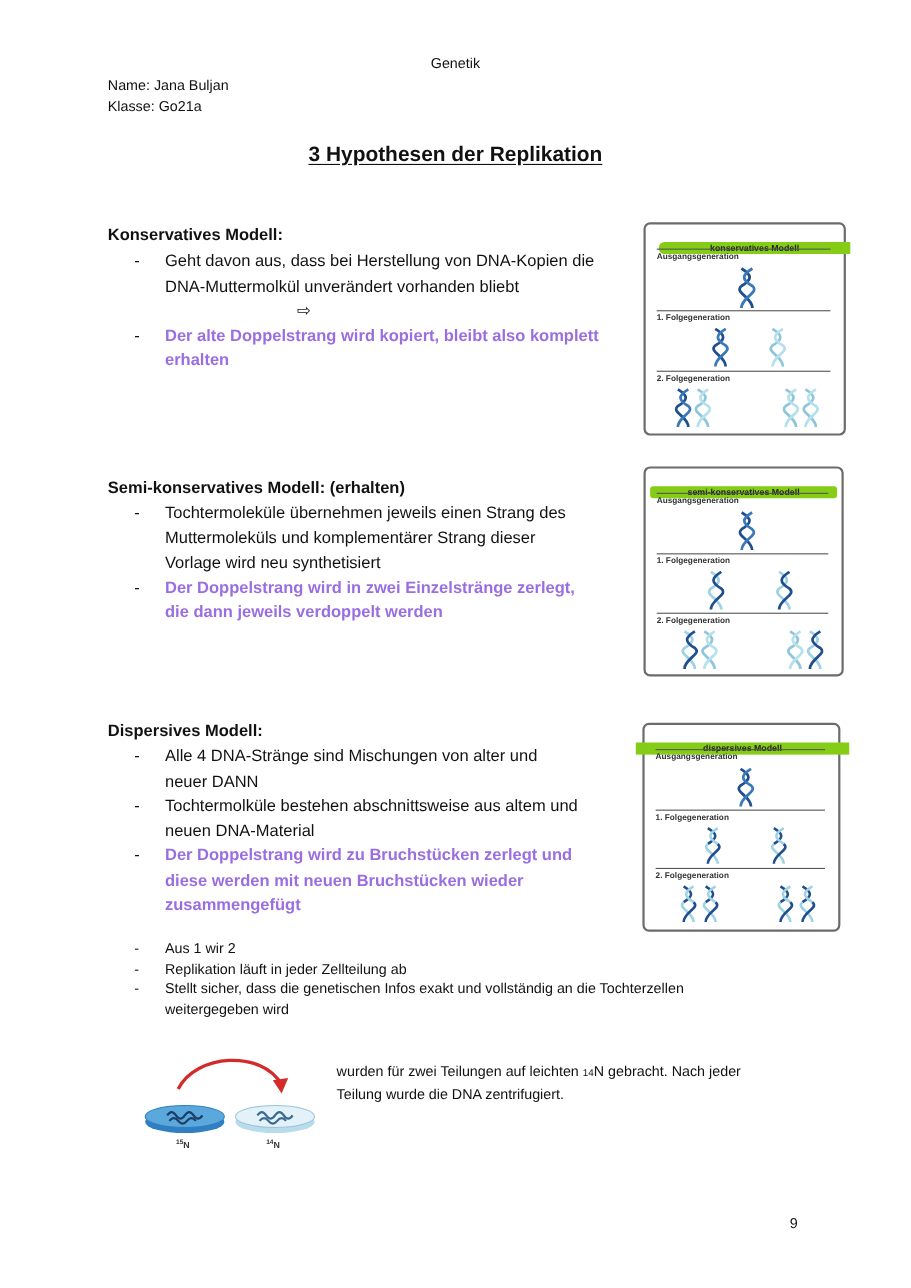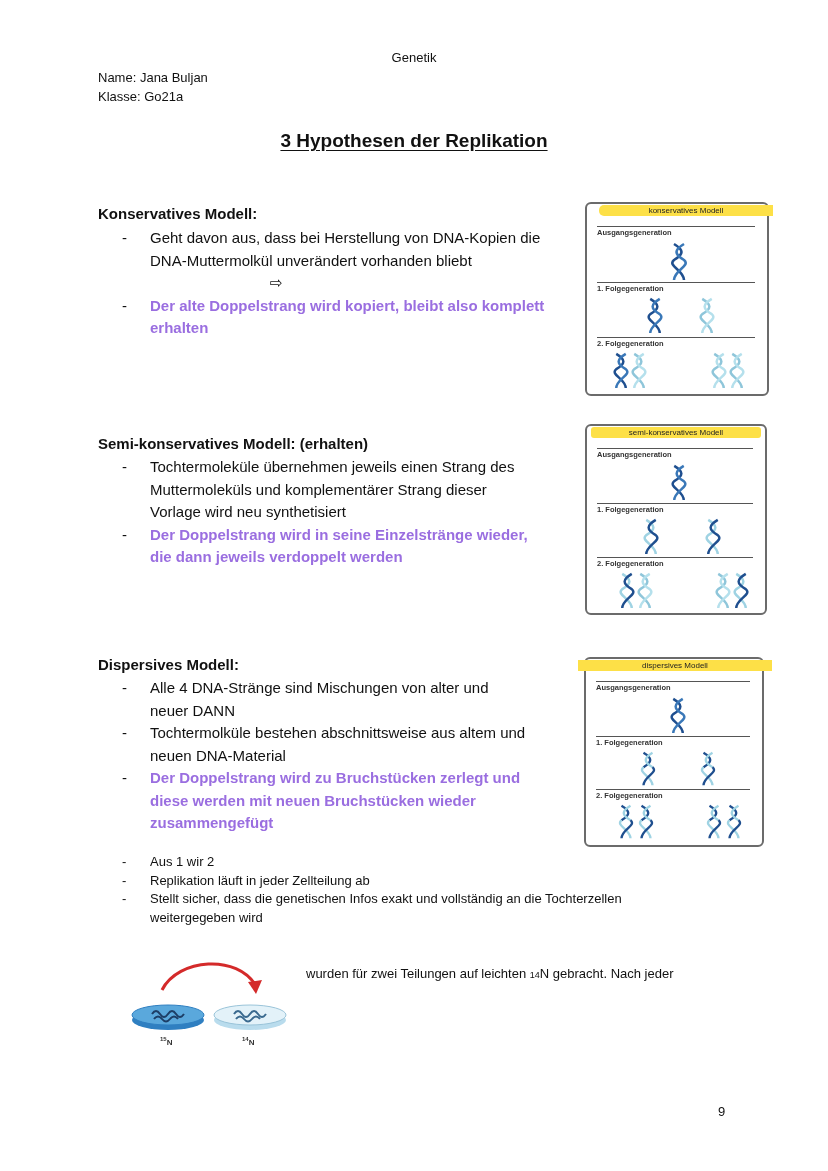--- a/index.html
+++ b/index.html
@@ -14,22 +14,22 @@
   .blist { left: 120px; width: 450px; font-size: 15px; line-height: 22.5px; }
   .bitem { display: flex; }
   .bitem .dash { width: 28px; flex: none; padding-left: 2px; }
   .bitem .txt { flex: 1; }
   .purple { color: #9a6ee0; font-weight: bold; }
   .arrow-line { padding-left: 150px; display: flex; }
   .arrow-line .arr { width: 22px; flex: none; }
   .small-list { left: 120px; width: 560px; font-size: 13px; line-height: 18.5px; }
   .small-list .bitem .dash { width: 28px; }
   .model-box { border: 2px solid #6b6b6b; border-radius: 6px; background: #fff; box-sizing: border-box; }
-  .model-band { position: absolute; top: 1px; left: 12px; right: -6px; height: 11px; background: #fde047; border-radius: 5px 0 0 5px;
-                font-size: 8px; font-weight: normal; text-align: center; line-height: 11px; color: #222; }
+  .model-band { position: absolute; top: 16px; left: 12px; right: -6px; height: 11px; background: #84cc16; border-radius: 5px 0 0 5px;
+                font-size: 8px; font-weight: bold; text-align: center; line-height: 11px; color: #222; }
   .gen-row { position: absolute; left: 10px; right: 12px; border-top: 1px solid #555; }
   .gen-label { position: absolute; left: 0; top: 1px; font-size: 7.5px; font-weight: bold; color: #333; }
   .helix { position: absolute; }
   .info-text { left: 306px; top: 964px; width: 430px; font-size: 13px; line-height: 19px; }
   .sub { font-size: 9px; }
   .page-num { left: 718px; top: 1104px; font-size: 13px; }
   .petri-label { font-size: 8px; font-weight: bold; color: #333; }
 </style>
 </head>
 <body>
@@ -113,21 +113,21 @@
 </div>
 
 <div class="abs section-h" style="top:435px">Semi-konservatives Modell: (erhalten)</div>
 <div class="abs blist" style="top:456px;width:420px">
   <div class="bitem">
       <span class="dash">-</span>
       <span class="txt">Tochtermoleküle übernehmen jeweils einen Strang des Muttermoleküls und komplementärer Strang dieser Vorlage wird neu synthetisiert</span>
     </div>
   <div class="bitem purple">
       <span class="dash" style="color:#111;font-weight:normal">-</span>
-      <span class="txt">Der Doppelstrang wird in seine Einzelstränge wieder, die dann jeweils verdoppelt werden</span>
+      <span class="txt">Der Doppelstrang wird in zwei Einzelstränge zerlegt, die dann jeweils verdoppelt werden</span>
     </div>
 </div>
 
 <div class="abs model-box" style="left:585px;top:424px;width:182px;height:191px">
   <div class="model-band" style="left:4px;right:4px;border-radius:3px">semi-konservatives Modell</div>
   <div class="gen-row" style="top:22px">
       <span class="gen-label">Ausgangsgeneration</span>
     </div>
   <svg class="helix" style="left:84px;top:38px" width="16" height="38">
       <use href="#helix-dd"></use>
@@ -237,15 +237,16 @@
     <ellipse cx="122" cy="57" rx="36" ry="10" fill="#e3f2f9" stroke="#9ac4d9" stroke-width="1"></ellipse>
     <path d="M106 56 q4 -6 8 0 t8 0 t8 0 t8 0" fill="none" stroke="#3a6a8f" stroke-width="2"></path>
     <path d="M108 61 q4 -5 8 0 t8 0 t8 0" fill="none" stroke="#3a6a8f" stroke-width="2"></path>
   </svg>
   <div class="abs petri-label" style="left:32px;top:78px"><sup style="font-size:6px">15</sup><span>N</span></div>
   <div class="abs petri-label" style="left:114px;top:78px"><sup style="font-size:6px">14</sup><span>N</span></div>
 </div>
 
 <div class="abs info-text">
   <div><span>wurden für zwei Teilungen auf leichten </span><span class="sub">14</span><span>N gebracht. Nach jeder</span></div>
+  <div>Teilung wurde die DNA zentrifugiert.</div>
 </div>
 
 <div class="abs page-num">9</div>
 
 </body></html>

